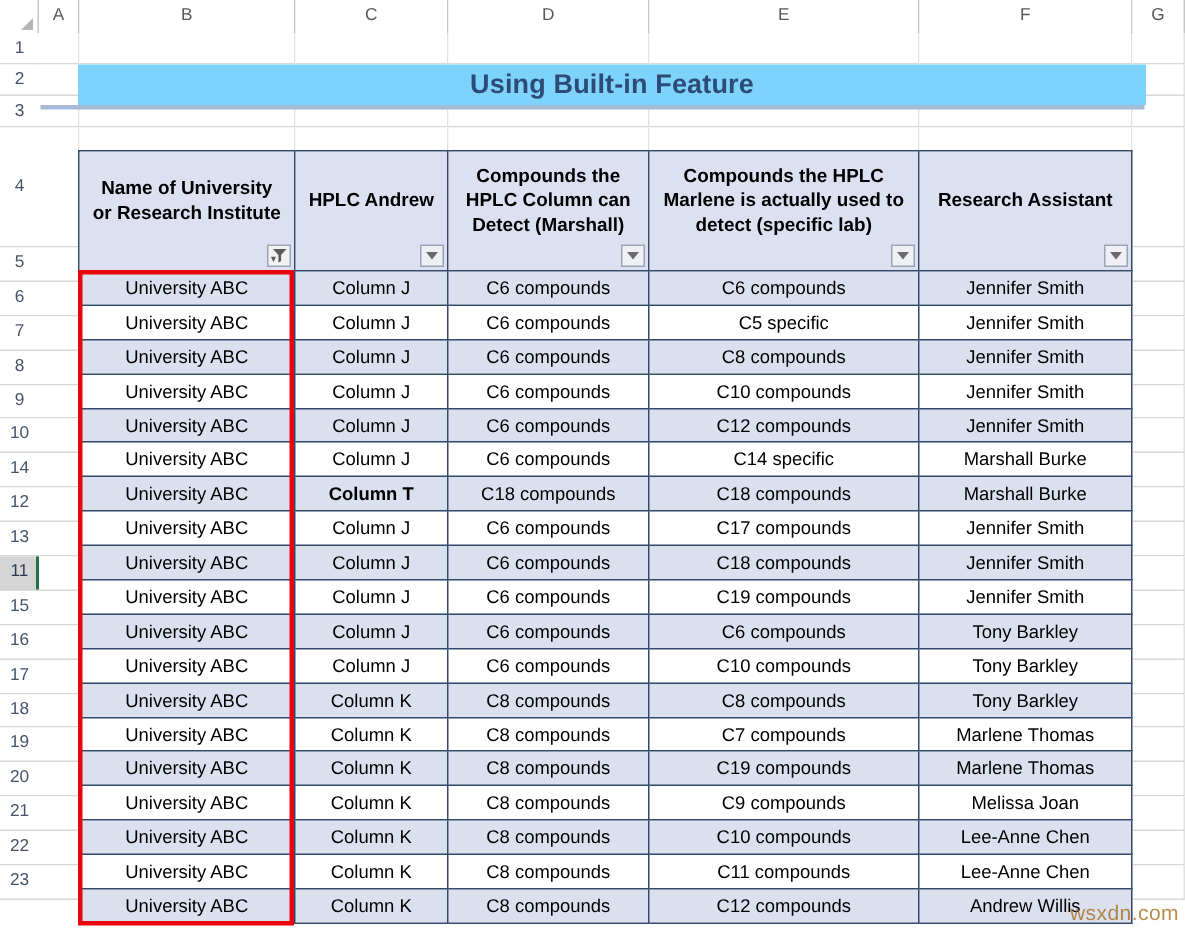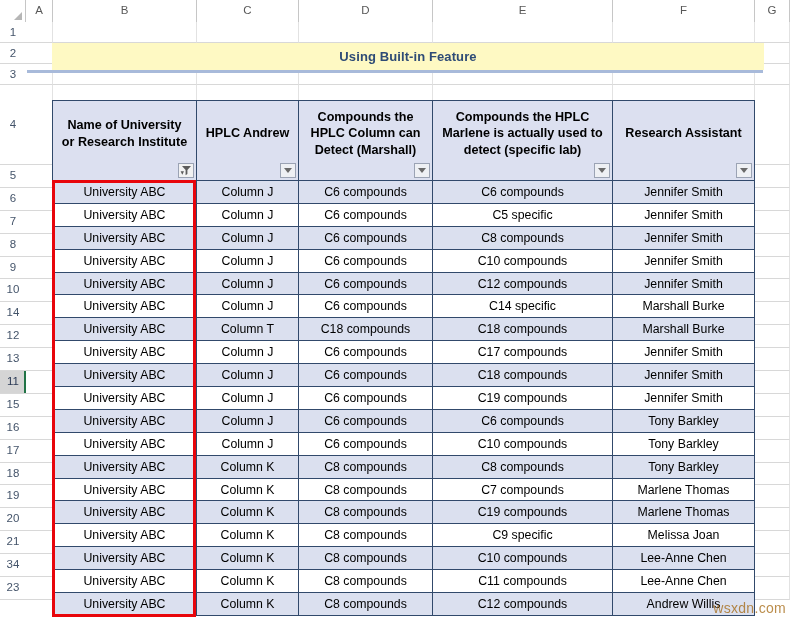--- a/index.html
+++ b/index.html
@@ -96,27 +96,27 @@
     border-bottom: 1px solid #d8d8d8;
     background: #ffffff;
     overflow: hidden;
   }
 
   
   .title-cell {
     display: flex;
     align-items: center;
     justify-content: center;
-    font-size: 13px;
+    font-size: 18px;
     font-weight: bold;
     color: #2e4b76;
     letter-spacing: .1px;
     position: relative;
     border: none;
-    background: #fef9c3;
+    background: #7dd3fc;
   }
   .title-underline {
     position: absolute;
     left: 27px; top: 70px;
     width: 736px; height: 3px;
     background: #a8bada;
   }
 
   
   .tbl {
@@ -223,21 +223,21 @@
       <div class="rowhead" style="height: 22.9px; line-height: 21.9px;">12</div>
       <div class="rowhead" style="height: 22.9px; line-height: 21.9px;">13</div>
       <div class="rowhead active" style="height: 22.9px; line-height: 21.9px;">11</div>
       <div class="rowhead" style="height: 22.9px; line-height: 21.9px;">15</div>
       <div class="rowhead" style="height: 22.9px; line-height: 21.9px;">16</div>
       <div class="rowhead" style="height: 22.9px; line-height: 21.9px;">17</div>
       <div class="rowhead" style="height: 22.9px; line-height: 21.9px;">18</div>
       <div class="rowhead" style="height: 22.9px; line-height: 21.9px;">19</div>
       <div class="rowhead" style="height: 22.9px; line-height: 21.9px;">20</div>
       <div class="rowhead" style="height: 22.9px; line-height: 21.9px;">21</div>
-      <div class="rowhead" style="height: 22.9px; line-height: 21.9px;">34</div>
+      <div class="rowhead" style="height: 22.9px; line-height: 21.9px;">22</div>
       <div class="rowhead" style="height: 22.9px; line-height: 21.9px;">23</div>
     </div>
 
   <div class="grid-body" id="gridbody">
       <div class="gridrow" style="height: 21px;">
         <div class="gcell" style="width: 27px; height: 21px;"></div>
         <div class="gcell" style="width: 144px; height: 21px;"></div>
         <div class="gcell" style="width: 102px; height: 21px;"></div>
         <div class="gcell" style="width: 134px; height: 21px;"></div>
         <div class="gcell" style="width: 180px; height: 21px;"></div>
@@ -510,21 +510,21 @@
         </tr>
         <tr>
           <td style="width: 144px;">University ABC</td>
           <td style="width: 102px;">Column J</td>
           <td style="width: 134px;">C6 compounds</td>
           <td style="width: 180px;">C14 specific</td>
           <td style="width: 142px;">Marshall Burke</td>
         </tr>
         <tr class="band">
           <td style="width: 144px;">University ABC</td>
-          <td style="width: 102px;">Column T</td>
+          <td style="width: 102px; font-weight: bold;">Column T</td>
           <td style="width: 134px;">C18 compounds</td>
           <td style="width: 180px;">C18 compounds</td>
           <td style="width: 142px;">Marshall Burke</td>
         </tr>
         <tr>
           <td style="width: 144px;">University ABC</td>
           <td style="width: 102px;">Column J</td>
           <td style="width: 134px;">C6 compounds</td>
           <td style="width: 180px;">C17 compounds</td>
           <td style="width: 142px;">Jennifer Smith</td>
@@ -575,21 +575,21 @@
           <td style="width: 144px;">University ABC</td>
           <td style="width: 102px;">Column K</td>
           <td style="width: 134px;">C8 compounds</td>
           <td style="width: 180px;">C19 compounds</td>
           <td style="width: 142px;">Marlene Thomas</td>
         </tr>
         <tr>
           <td style="width: 144px;">University ABC</td>
           <td style="width: 102px;">Column K</td>
           <td style="width: 134px;">C8 compounds</td>
-          <td style="width: 180px;">C9 specific</td>
+          <td style="width: 180px;">C9 compounds</td>
           <td style="width: 142px;">Melissa Joan</td>
         </tr>
         <tr class="band">
           <td style="width: 144px;">University ABC</td>
           <td style="width: 102px;">Column K</td>
           <td style="width: 134px;">C8 compounds</td>
           <td style="width: 180px;">C10 compounds</td>
           <td style="width: 142px;">Lee-Anne Chen</td>
         </tr>
         <tr>

